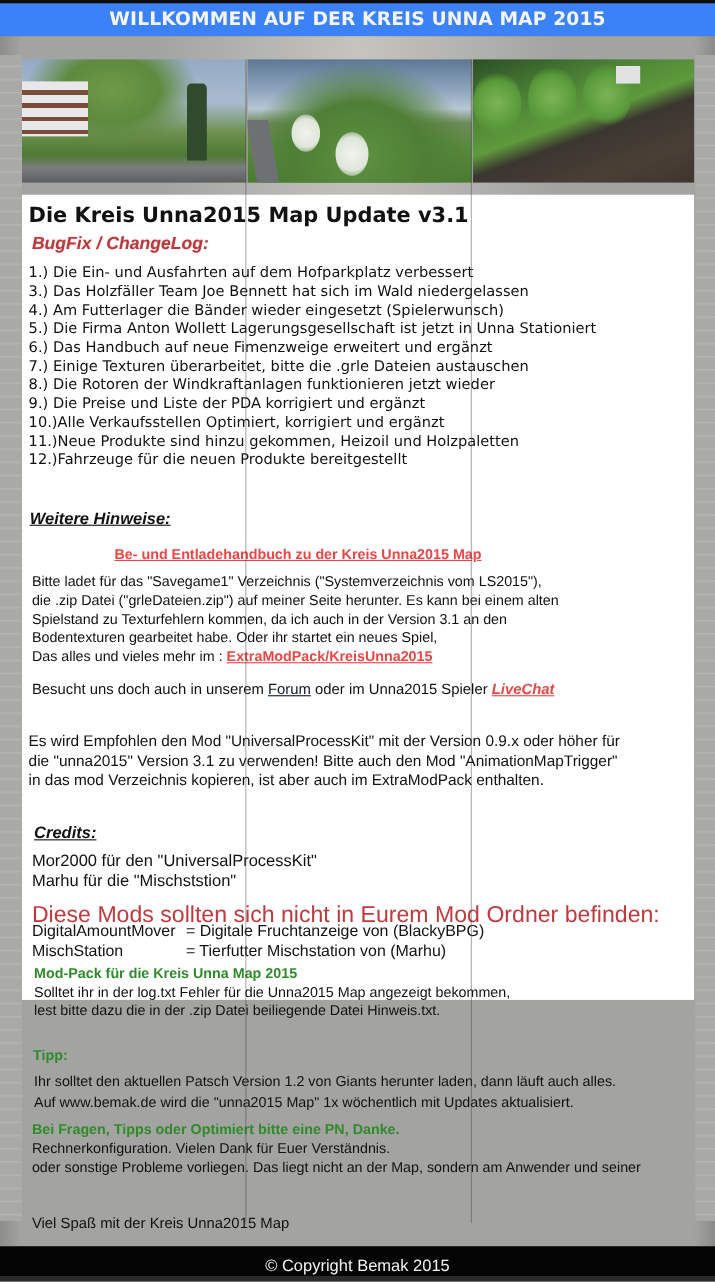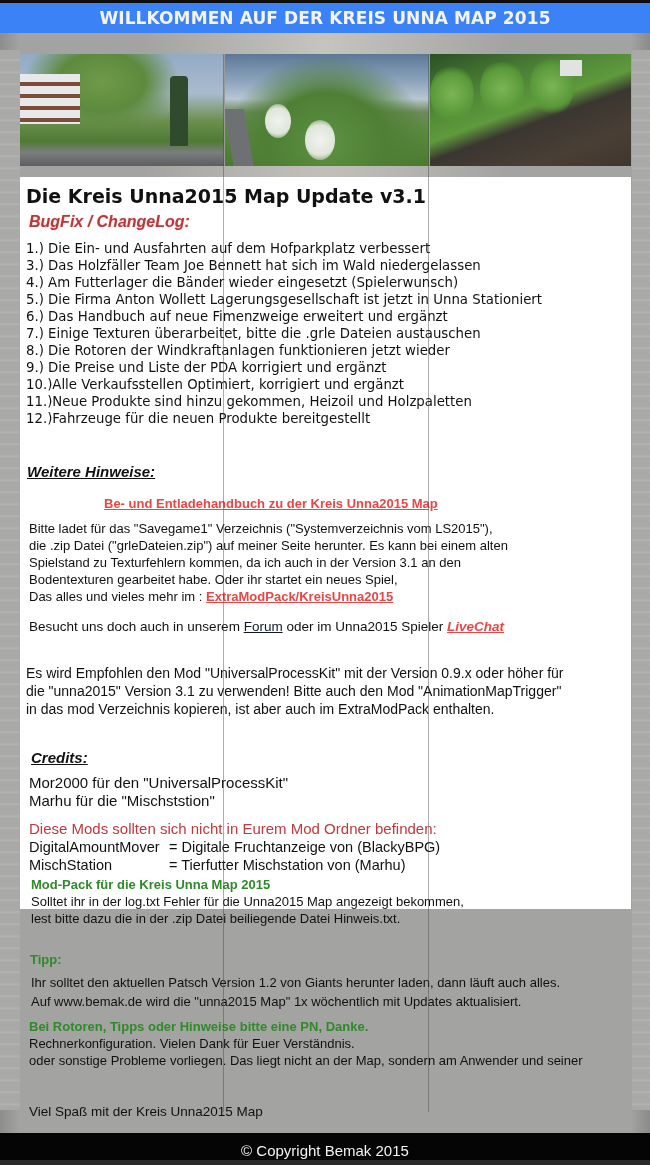--- a/index.html
+++ b/index.html
@@ -78,21 +78,21 @@
       font-family: "DejaVu Sans", sans-serif; font-size: 13.3px; line-height: 17px; color:#111;
     }
     .sec-h {
       position: absolute; font-weight: bold; font-style: italic; text-decoration: underline; font-size: 15px; color:#111;
     }
     .link-bold { color: #ef4444; font-weight: bold; text-decoration: underline; }
     .link { color: #0f172a; text-decoration: underline; }
     .para { position: absolute; font-size: 13px; line-height: 17px; color: #111; }
     .para-lg { position: absolute; font-size: 14px; line-height: 18px; color: #111; }
     .green-h { position: absolute; font-weight: bold; font-size: 13px; color: #2f8a2a; }
-    .warn { position:absolute; font-size: 15px; color:#c0393c; }
+    .warn { position:absolute; font-size: 21px; color:#c0393c; }
     .modrow { display:flex; }
     .modrow .n { width: 140px; }
 
     .vline { position: absolute; top: 54px; width: 1px; height: 1058px; background: rgba(70,70,70,0.45); }
 
     .footer {
       position: absolute; left: 0; top: 1133px; width: 650px; height: 32px;
       background: #050505; color: #f2f2f2;
       font-size: 15px; text-align: center; line-height: 36px;
     }
@@ -195,21 +195,21 @@
     <div>Solltet ihr in der log.txt Fehler für die Unna2015 Map angezeigt bekommen,</div>
     <div>lest bitte dazu die in der .zip Datei beiliegende Datei Hinweis.txt.</div>
   </div>
 
   <div class="green-h" style="left:10px;top:775px">Tipp:</div>
   <div class="para" style="left:11px;top:797px">
     <div style="margin-bottom:2px">Ihr solltet den aktuellen Patsch Version 1.2 von Giants herunter laden, dann läuft auch alles.</div>
     <div>Auf www.bemak.de wird die "unna2015 Map" 1x wöchentlich mit Updates aktualisiert.</div>
   </div>
 
-  <div class="green-h" style="left:9px;top:842px">Bei Rotoren, Tipps oder Hinweise bitte eine PN, Danke.</div>
+  <div class="green-h" style="left:9px;top:842px">Bei Fragen, Tipps oder Optimiert bitte eine PN, Danke.</div>
   <div class="para" style="left:9px;top:858px">
     <div>Rechnerkonfiguration. Vielen Dank für Euer Verständnis.</div>
     <div>oder sonstige Probleme vorliegen. Das liegt nicht an der Map, sondern am Anwender und seiner</div>
   </div>
 
   <div class="para" style="left:9px;top:926px;font-size:13.5px">Viel Spaß mit der Kreis Unna2015 Map</div>
 </div>
 
 <div class="vline" style="left:223px"></div>
 <div class="vline" style="left:428px"></div>

